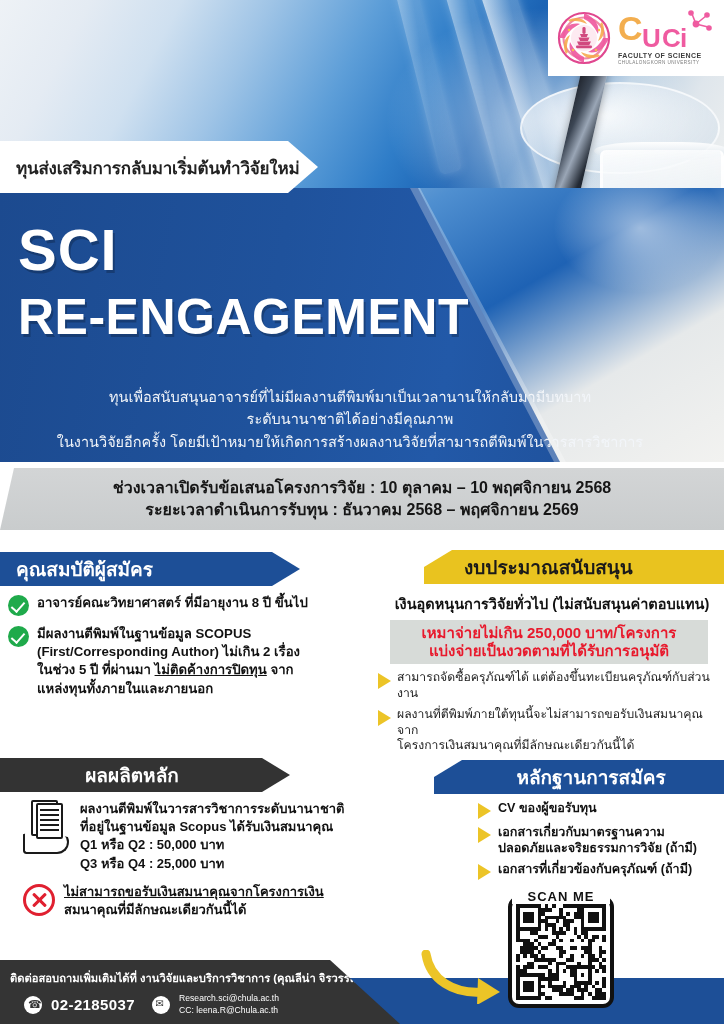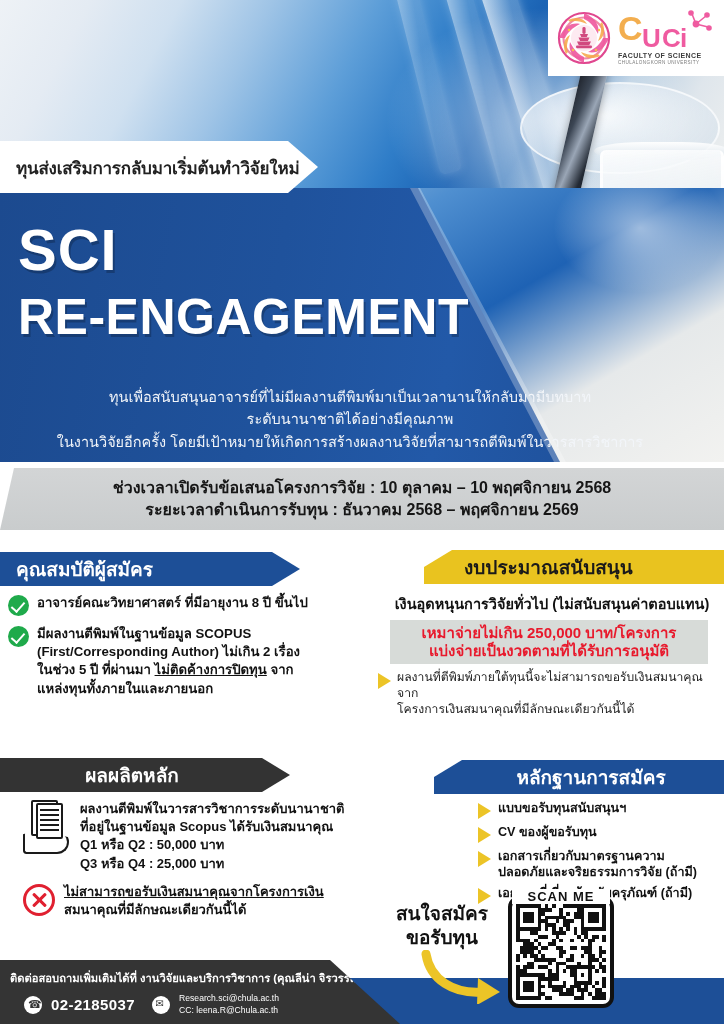--- a/index.html
+++ b/index.html
@@ -381,20 +381,24 @@
   <div class="budget-sub">เงินอุดหนุนการวิจัยทั่วไป (ไม่สนับสนุนค่าตอบแทน)</div>
 
   <div class="budget-hl">
     <div>เหมาจ่ายไม่เกิน 250,000 บาท/โครงการ</div>
     <div>แบ่งจ่ายเป็นงวดตามที่ได้รับการอนุมัติ</div>
   </div>
 
   <div class="budget-notes">
     <div class="note-item">
       <span class="ytri"></span>
+      <span class="note-text">สามารถจัดซื้อครุภัณฑ์ได้ แต่ต้องขึ้นทะเบียนครุภัณฑ์กับส่วนงาน</span>
+    </div>
+    <div class="note-item">
+      <span class="ytri"></span>
       <span class="note-text">
         <span>ผลงานที่ตีพิมพ์ภายใต้ทุนนี้จะไม่สามารถขอรับเงินสมนาคุณจาก</span><br>
         <span>โครงการเงินสมนาคุณที่มีลักษณะเดียวกันนี้ได้</span>
       </span>
     </div>
   </div>
 
   <div class="bar bar-dark-left">
     <span>ผลผลิตหลัก</span>
   </div>
@@ -427,43 +431,35 @@
     </div>
   </div>
 
   <div class="bar bar-blue-right">
     <span>หลักฐานการสมัคร</span>
   </div>
 
   <div class="doc-list">
     <div class="doc-item">
       <span class="ytri"></span>
-      <span class="dt">แบบขอรับทุนสนับสนุนฯ</span>
-    </div>
-    <div class="doc-item">
-      <span class="ytri"></span>
       <span class="dt">CV ของผู้ขอรับทุน</span>
     </div>
     <div class="doc-item">
       <span class="ytri"></span>
       <span class="dt">
         <span>เอกสารเกี่ยวกับมาตรฐานความ</span><br>
         <span>ปลอดภัยและจริยธรรมการวิจัย (ถ้ามี)</span>
       </span>
     </div>
     <div class="doc-item">
       <span class="ytri"></span>
       <span class="dt">เอกสารที่เกี่ยวข้องกับครุภัณฑ์ (ถ้ามี)</span>
     </div>
   </div>
 
-  <div class="cta-text">
-    <div>สนใจสมัคร</div>
-    <div>ขอรับทุน</div>
-  </div>
 
   <svg class="cta-arrow" viewBox="0 0 90 54">
     <path d="M6 4 C10 30 34 44 62 42" stroke="#ecc427" stroke-width="9" fill="none" stroke-linecap="round"></path>
     <path d="M58 28 L80 42 L57 55 Z" fill="#ecc427"></path>
   </svg>
 
   <div class="qr-label">SCAN ME</div>
   <div class="qr-box">
     <div class="qr-grid" id="qrg">
         <i style="grid-area: 1 / 1;"></i>

